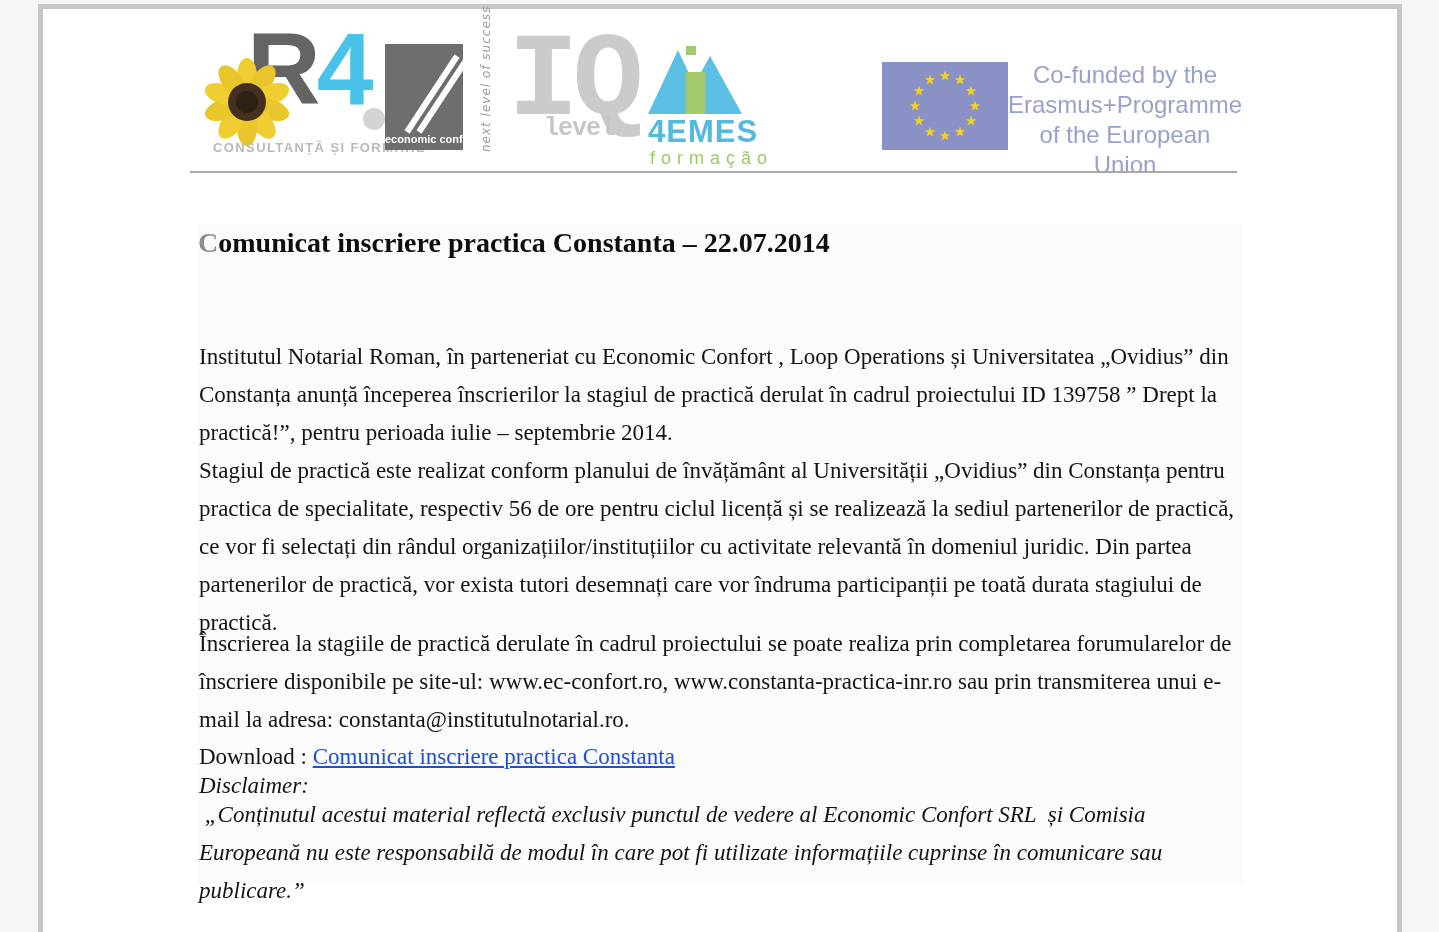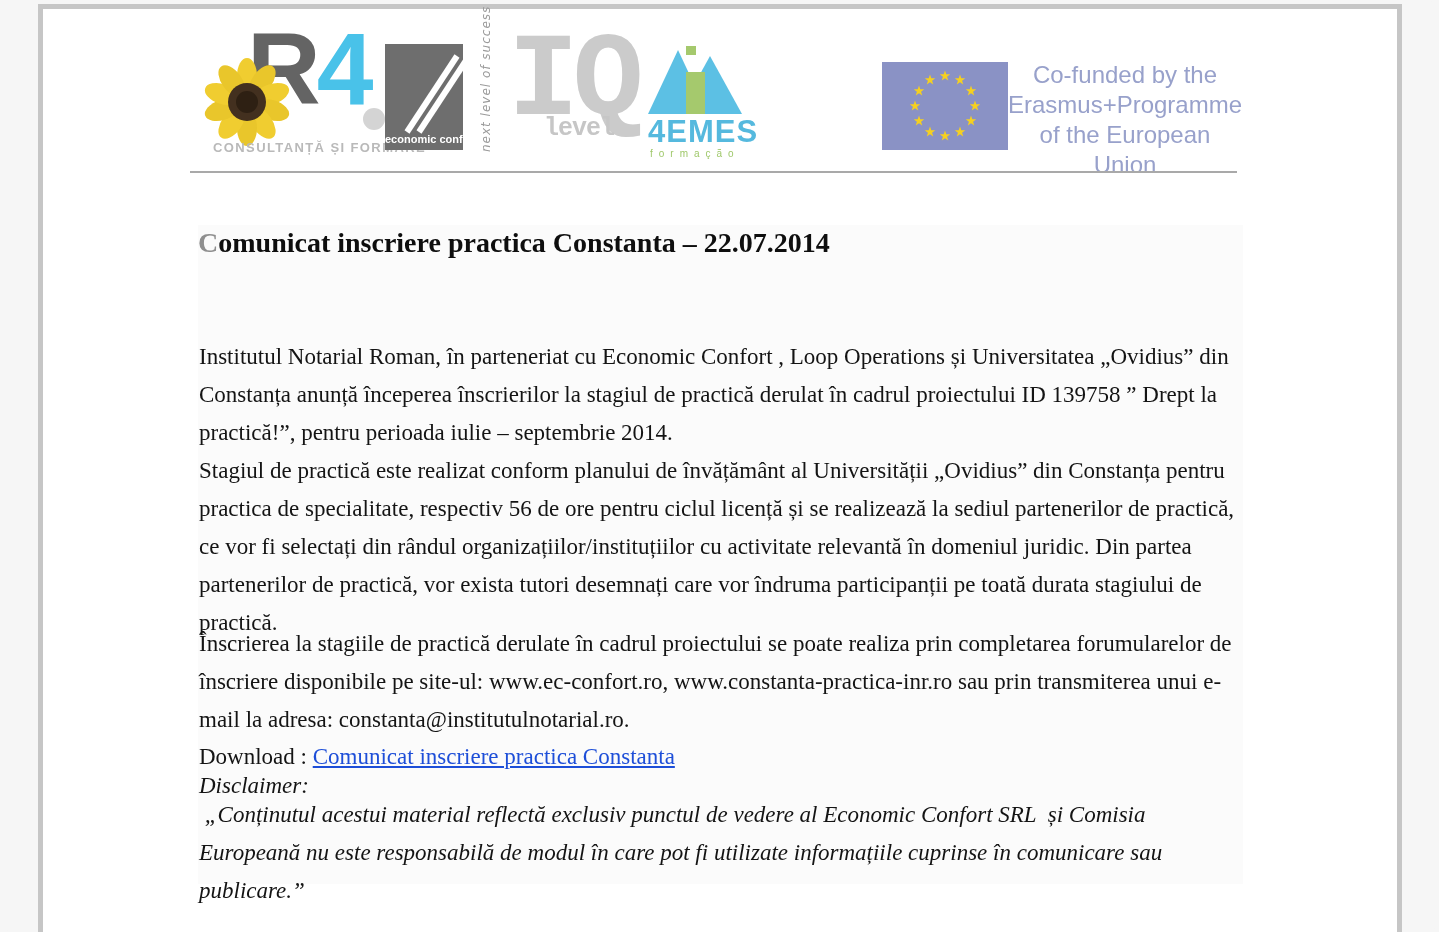--- a/index.html
+++ b/index.html
@@ -27,21 +27,21 @@
              font-family:"DejaVu Sans",sans-serif;font-style:italic;font-size:12px;color:#9a9a9a;
              letter-spacing:1px;white-space:nowrap;}
 
   .iq-logo{left:508px;top:38px;width:135px;height:115px;font-family:Liberation Mono, monospace;
            font-weight:bold;color:#cbcbcb;}
   .iq-big{position:absolute;left:0;top:-14px;font-size:118px;line-height:1;letter-spacing:-6px;}
   .iq-level{position:absolute;left:36px;top:76px;font-size:25px;color:#c6c6c6;letter-spacing:-1px;}
 
   .emes-logo{left:648px;top:46px;width:100px;height:122px;font-family:"Liberation Sans",sans-serif;}
   .emes-name{position:absolute;left:0;top:68px;font-size:31px;font-weight:bold;color:#55b9de;letter-spacing:1px;}
-  .emes-sub{position:absolute;left:2px;top:102px;font-size:10px;color:#9fc86a;letter-spacing:6px;}
+  .emes-sub{position:absolute;left:2px;top:102px;font-size:18px;color:#9fc86a;letter-spacing:6px;}
 
   .eu-flag{left:882px;top:62px;}
   .eu-text{left:1005px;top:60px;width:240px;text-align:center;font-family:"Liberation Sans",sans-serif;
            font-size:24px;line-height:30px;color:#98a1cb;}
 
   .divider{left:190px;top:171px;width:1047px;height:2px;background:#a9a9a9;}
 
   
   .panel{left:198px;top:225px;width:1045px;height:659px;background:#fbfbfb;}
   .article-text{font-size:23px;line-height:38px;color:#141414;}

